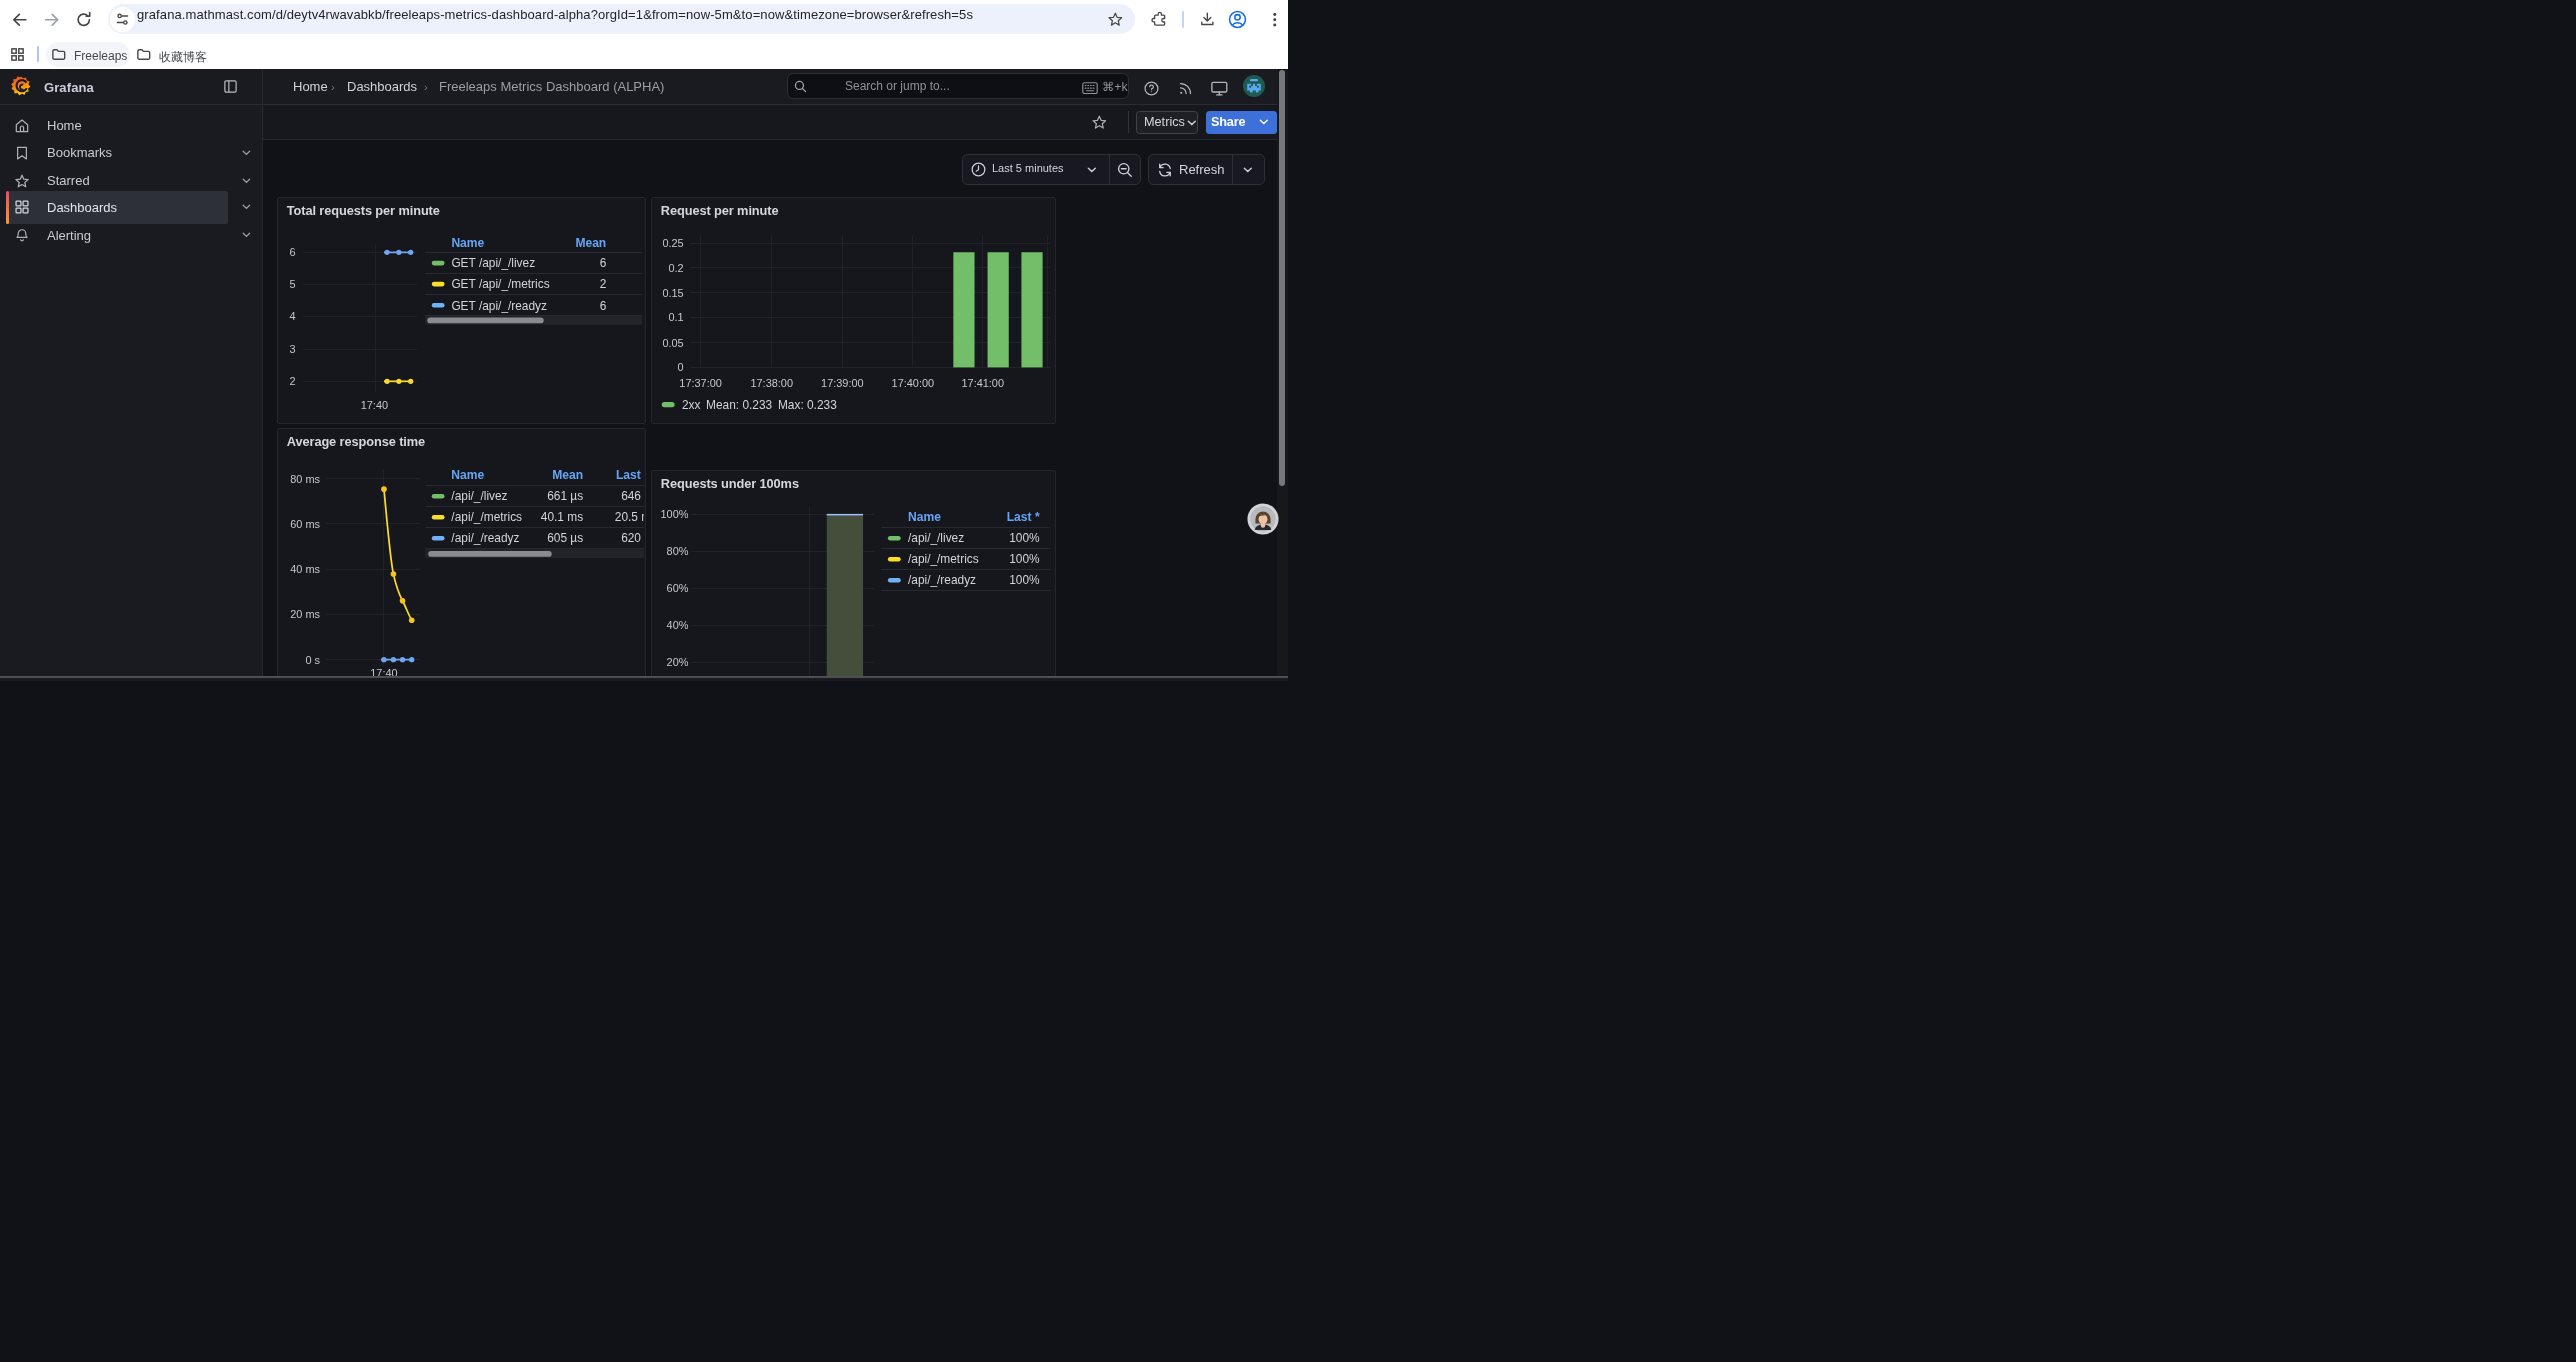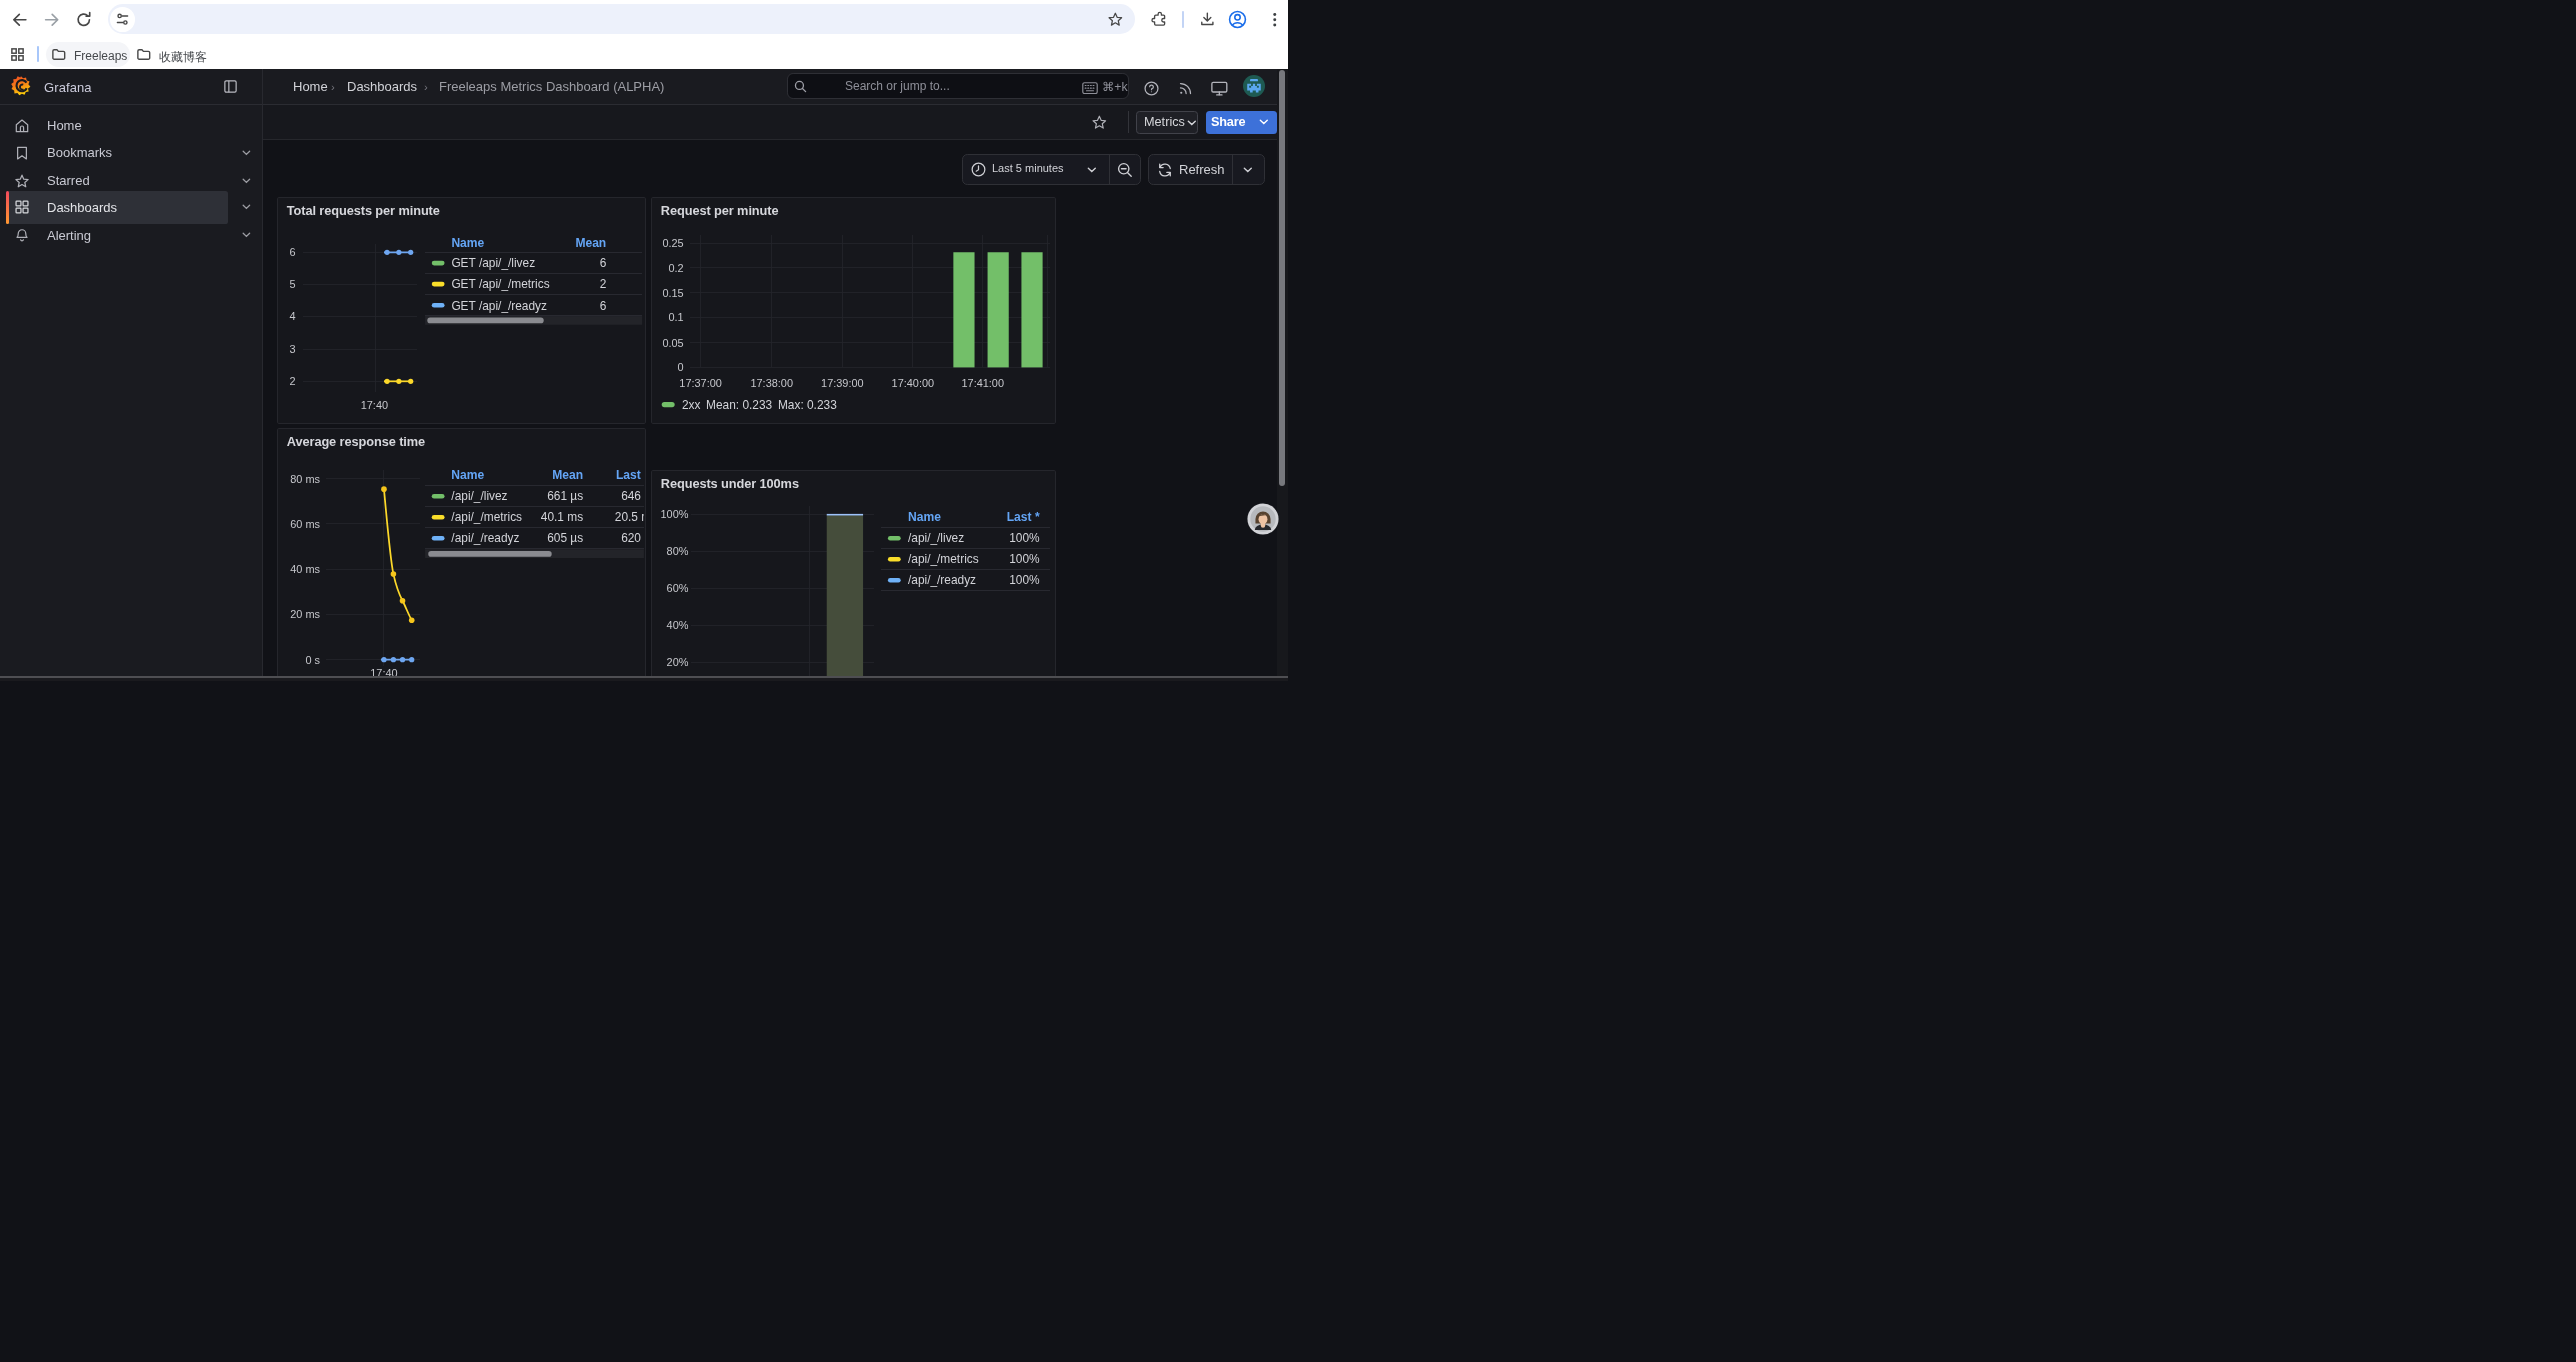--- a/index.html
+++ b/index.html
@@ -52,20 +52,21 @@
       </svg>
     <div id="pill"></div>
 
     <div class="abs" style="left:110px;top:7px;width:24.6px;height:24.6px;border-radius:12.3px;background:#ffffff;"></div>
     <svg class="abs" style="left:116px;top:13px" width="13" height="13" viewBox="0 0 15 15" fill="none" stroke="#474747" stroke-width="1.6" stroke-linecap="round">
         <circle cx="4.2" cy="3.4" r="1.9"></circle>
         <path d="M7 3.4 H13.4"></path>
         <circle cx="10.8" cy="11" r="1.9"></circle>
         <path d="M1.6 11 H8"></path>
       </svg>
+    <div id="urltext">grafana.mathmast.com/d/deytv4rwavabkb/freeleaps-metrics-dashboard-alpha?orgId=1&amp;from=now-5m&amp;to=now&amp;timezone=browser&amp;refresh=5s</div>
 
     <svg class="abs" style="left:1107px;top:11.4px" width="16.7" height="16.7" viewBox="0 0 24 24" fill="none" stroke="#474747" stroke-width="1.8" stroke-linejoin="round">
         <path d="M12 3.2 l2.6 5.9 6.4 .6 -4.8 4.3 1.4 6.3 -5.6 -3.3 -5.6 3.3 1.4 -6.3 -4.8 -4.3 6.4 -.6 z"></path>
       </svg>
 
     <svg class="abs" style="left:1151px;top:11.4px;transform:scaleX(-1)" width="16.7" height="16.7" viewBox="0 0 24 24" fill="none" stroke="#474747" stroke-width="1.9" stroke-linejoin="round">
         <path d="M9 4.5 a2.4 2.4 0 0 1 4.8 0 V6 h3.4 a1.6 1.6 0 0 1 1.6 1.6 v3.2 h1.4 a2.4 2.4 0 0 1 0 4.8 h-1.4 v3.2 a1.6 1.6 0 0 1 -1.6 1.6 H6 a1.6 1.6 0 0 1 -1.6 -1.6 v-3 H6 a2.5 2.5 0 0 0 0 -5 H4.4 v-3.2 A1.6 1.6 0 0 1 6 6 h3 z"></path>
       </svg>
     <div class="abs" style="left:1182px;top:10.5px;width:1.8px;height:17.5px;background:#c3d4f5;border-radius:0.9px;"></div>
 
@@ -115,21 +116,21 @@
         <linearGradient id="glg" x1="0" y1="0" x2="0.35" y2="1">
           <stop offset="0" stop-color="#f04a23"></stop>
           <stop offset="0.5" stop-color="#f57a18"></stop>
           <stop offset="1" stop-color="#fbcb0a"></stop>
         </linearGradient>
       </defs>
     <path fill="url(#glg)" d="M11.5 1.2 L14 3.4 L17.3 2.6 L18 6 L21.3 7.2 L20 10.4 L22.3 13.2 L19.6 15.4 L20.3 18.8 L17 19.3 L15.6 22.5 L12.5 21.2 L9.6 23.2 L7.4 20.5 L4 21 L3.6 17.6 L0.6 16 L2 12.9 L0.2 10 L3 8 L2.6 4.6 L6 4.3 L7.6 1.2 L10.6 2.6 Z"></path>
     <path fill="none" stroke="#1a1b20" stroke-width="2.5" d="M17.8 8.6 A6.2 6.4 0 1 0 18.1 14.9"></path>
     <path fill="none" stroke="#1a1b20" stroke-width="2.2" d="M14.4 16.3 A2.9 2.9 0 1 1 14.1 10.9"></path>
   </svg>
-  <div class="abs" style="left:44px;top:80px;font-size:13px;color:#ccccdc;letter-spacing:0.1px;">Grafana</div>
+  <div class="abs" style="left:44px;top:80px;font-size:13px;color:#ccccdc;letter-spacing:0.1px;font-weight:bold;">Grafana</div>
   <svg class="abs" style="left:224px;top:80px" width="13" height="13" viewBox="0 0 15 15" fill="none" stroke="#b8b9c0" stroke-width="1.4">
       <rect x="1" y="1" width="13" height="13" rx="1.5"></rect>
       <path d="M5.6 1 V14"></path>
     </svg>
   <div class="abs crumb" style="left:293px;top:79px;">Home</div>
   <div class="abs crumbsep" style="left:331px;top:81px;">›</div>
   <div class="abs crumb" style="left:347px;top:79px;">Dashboards</div>
   <div class="abs crumbsep" style="left:424px;top:81px;">›</div>
   <div class="abs" style="left:439px;top:79px;font-size:13px;color:#9d9ea5;">Freeleaps Metrics Dashboard (ALPHA)</div>
 

